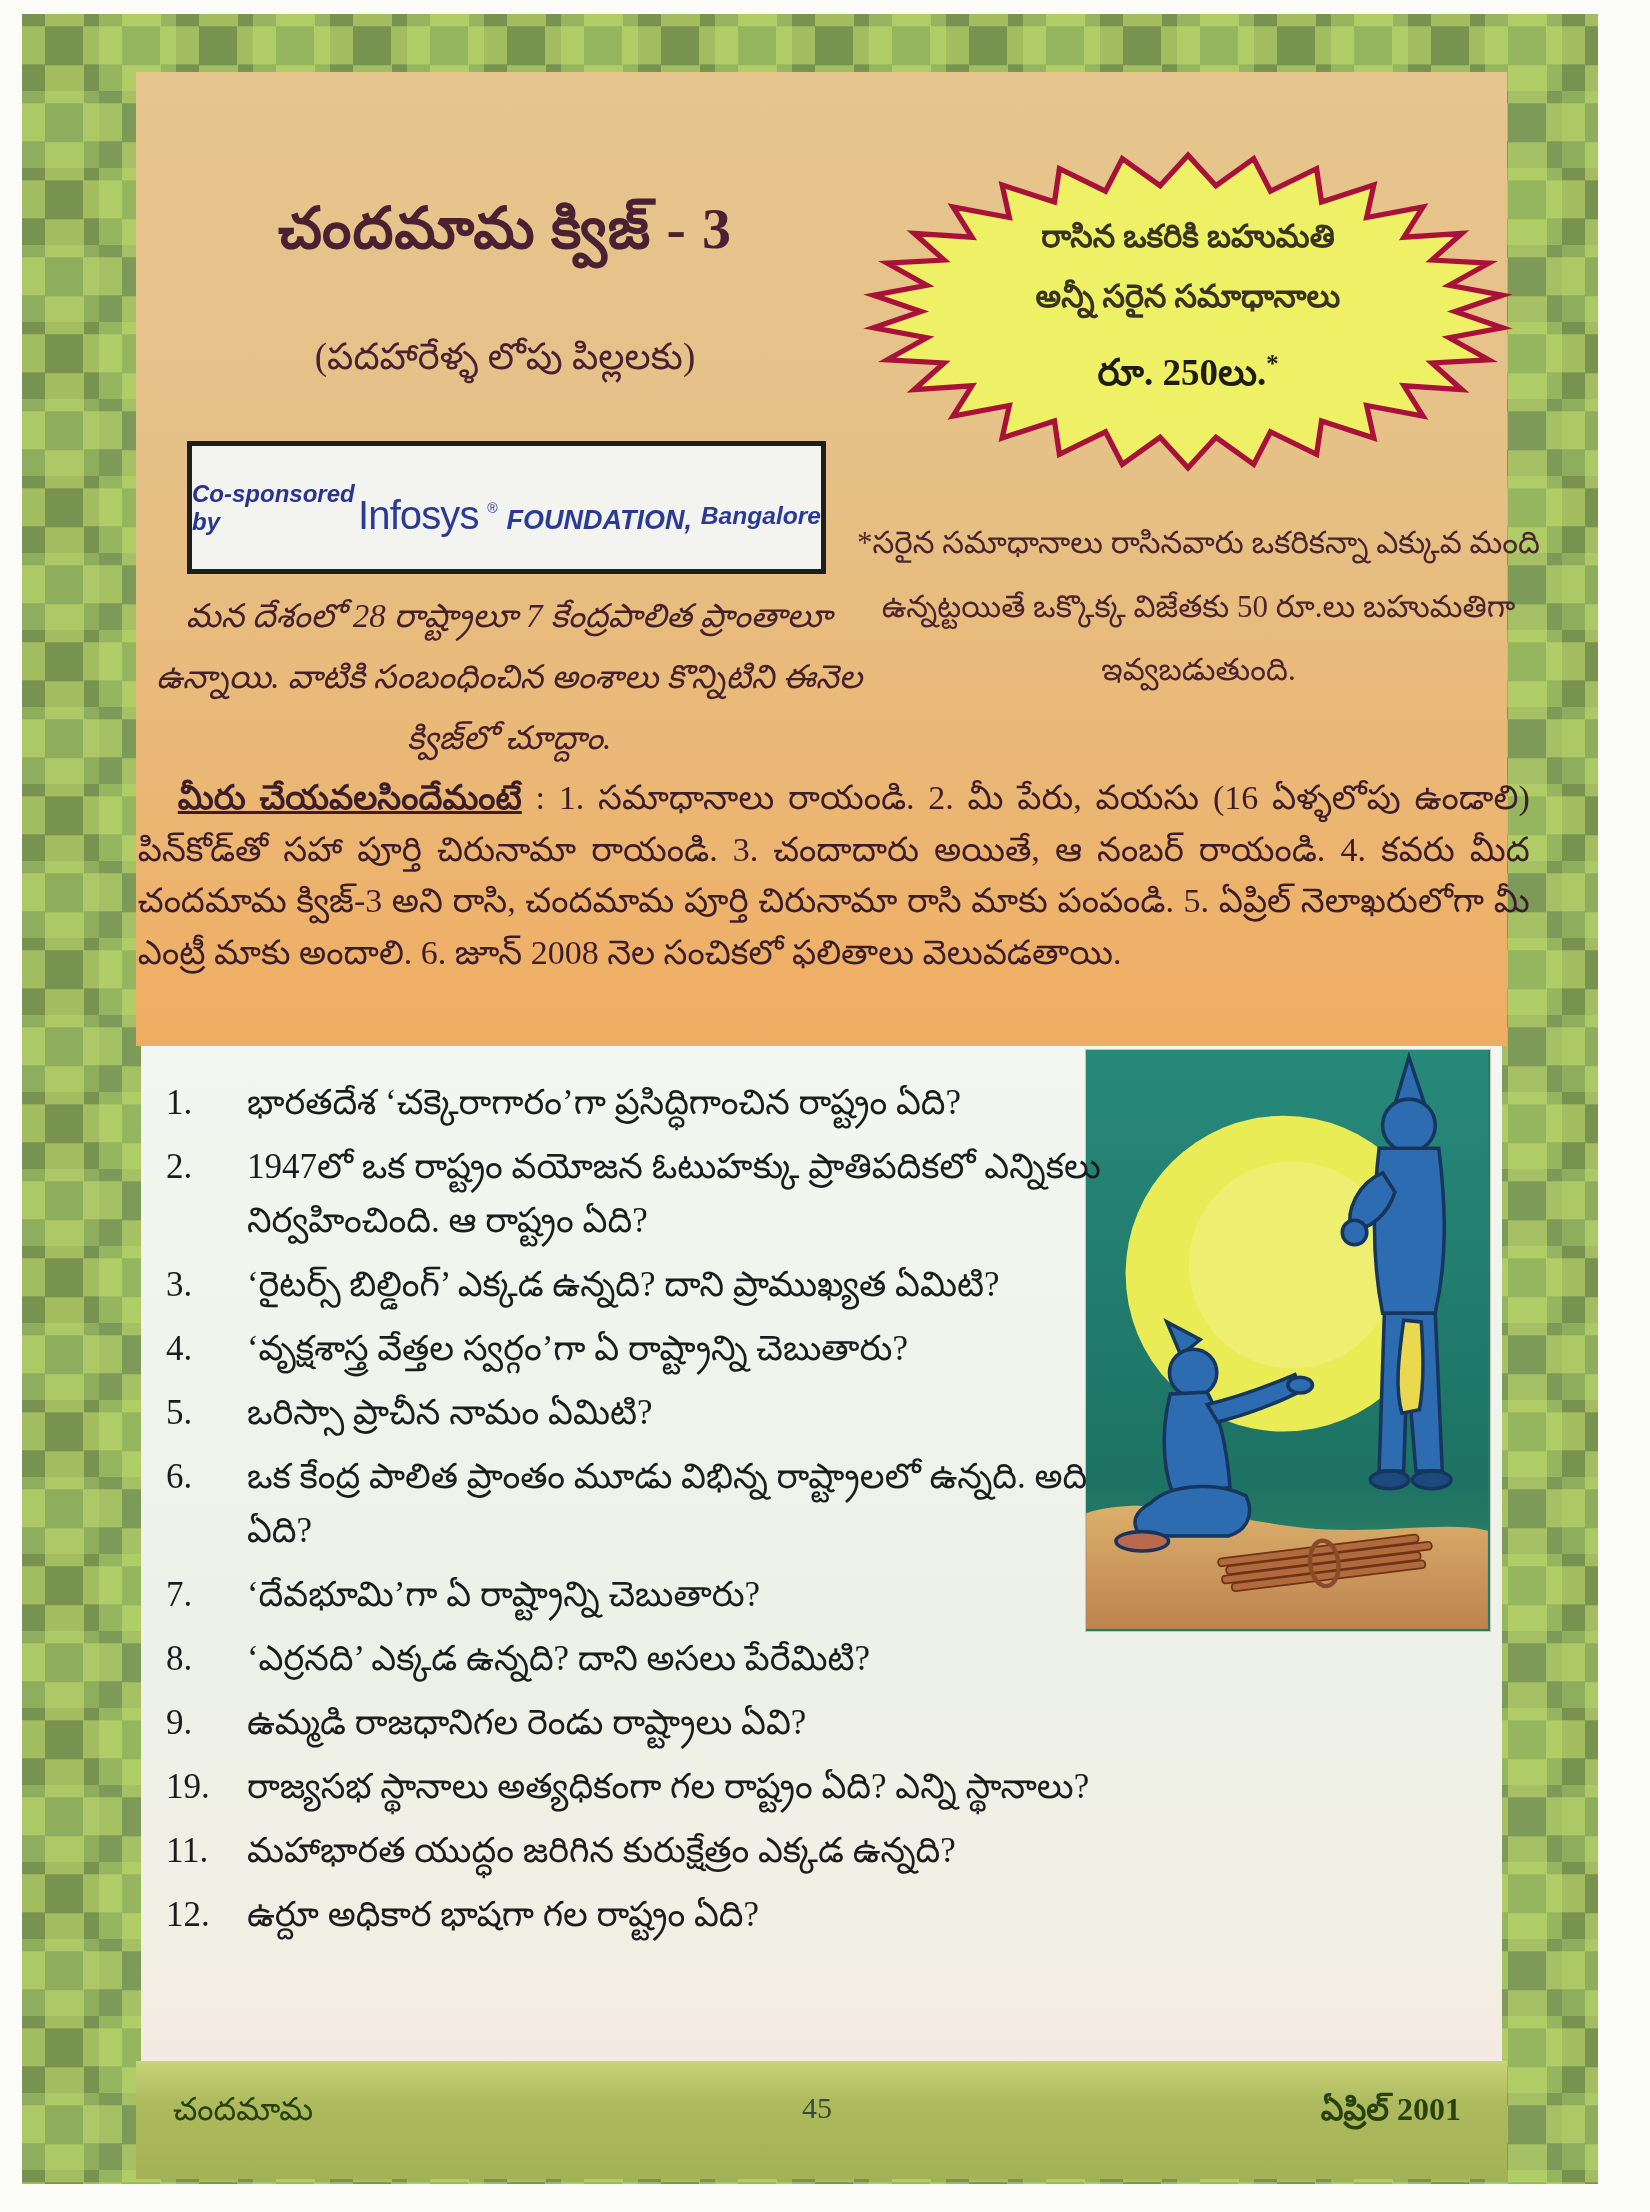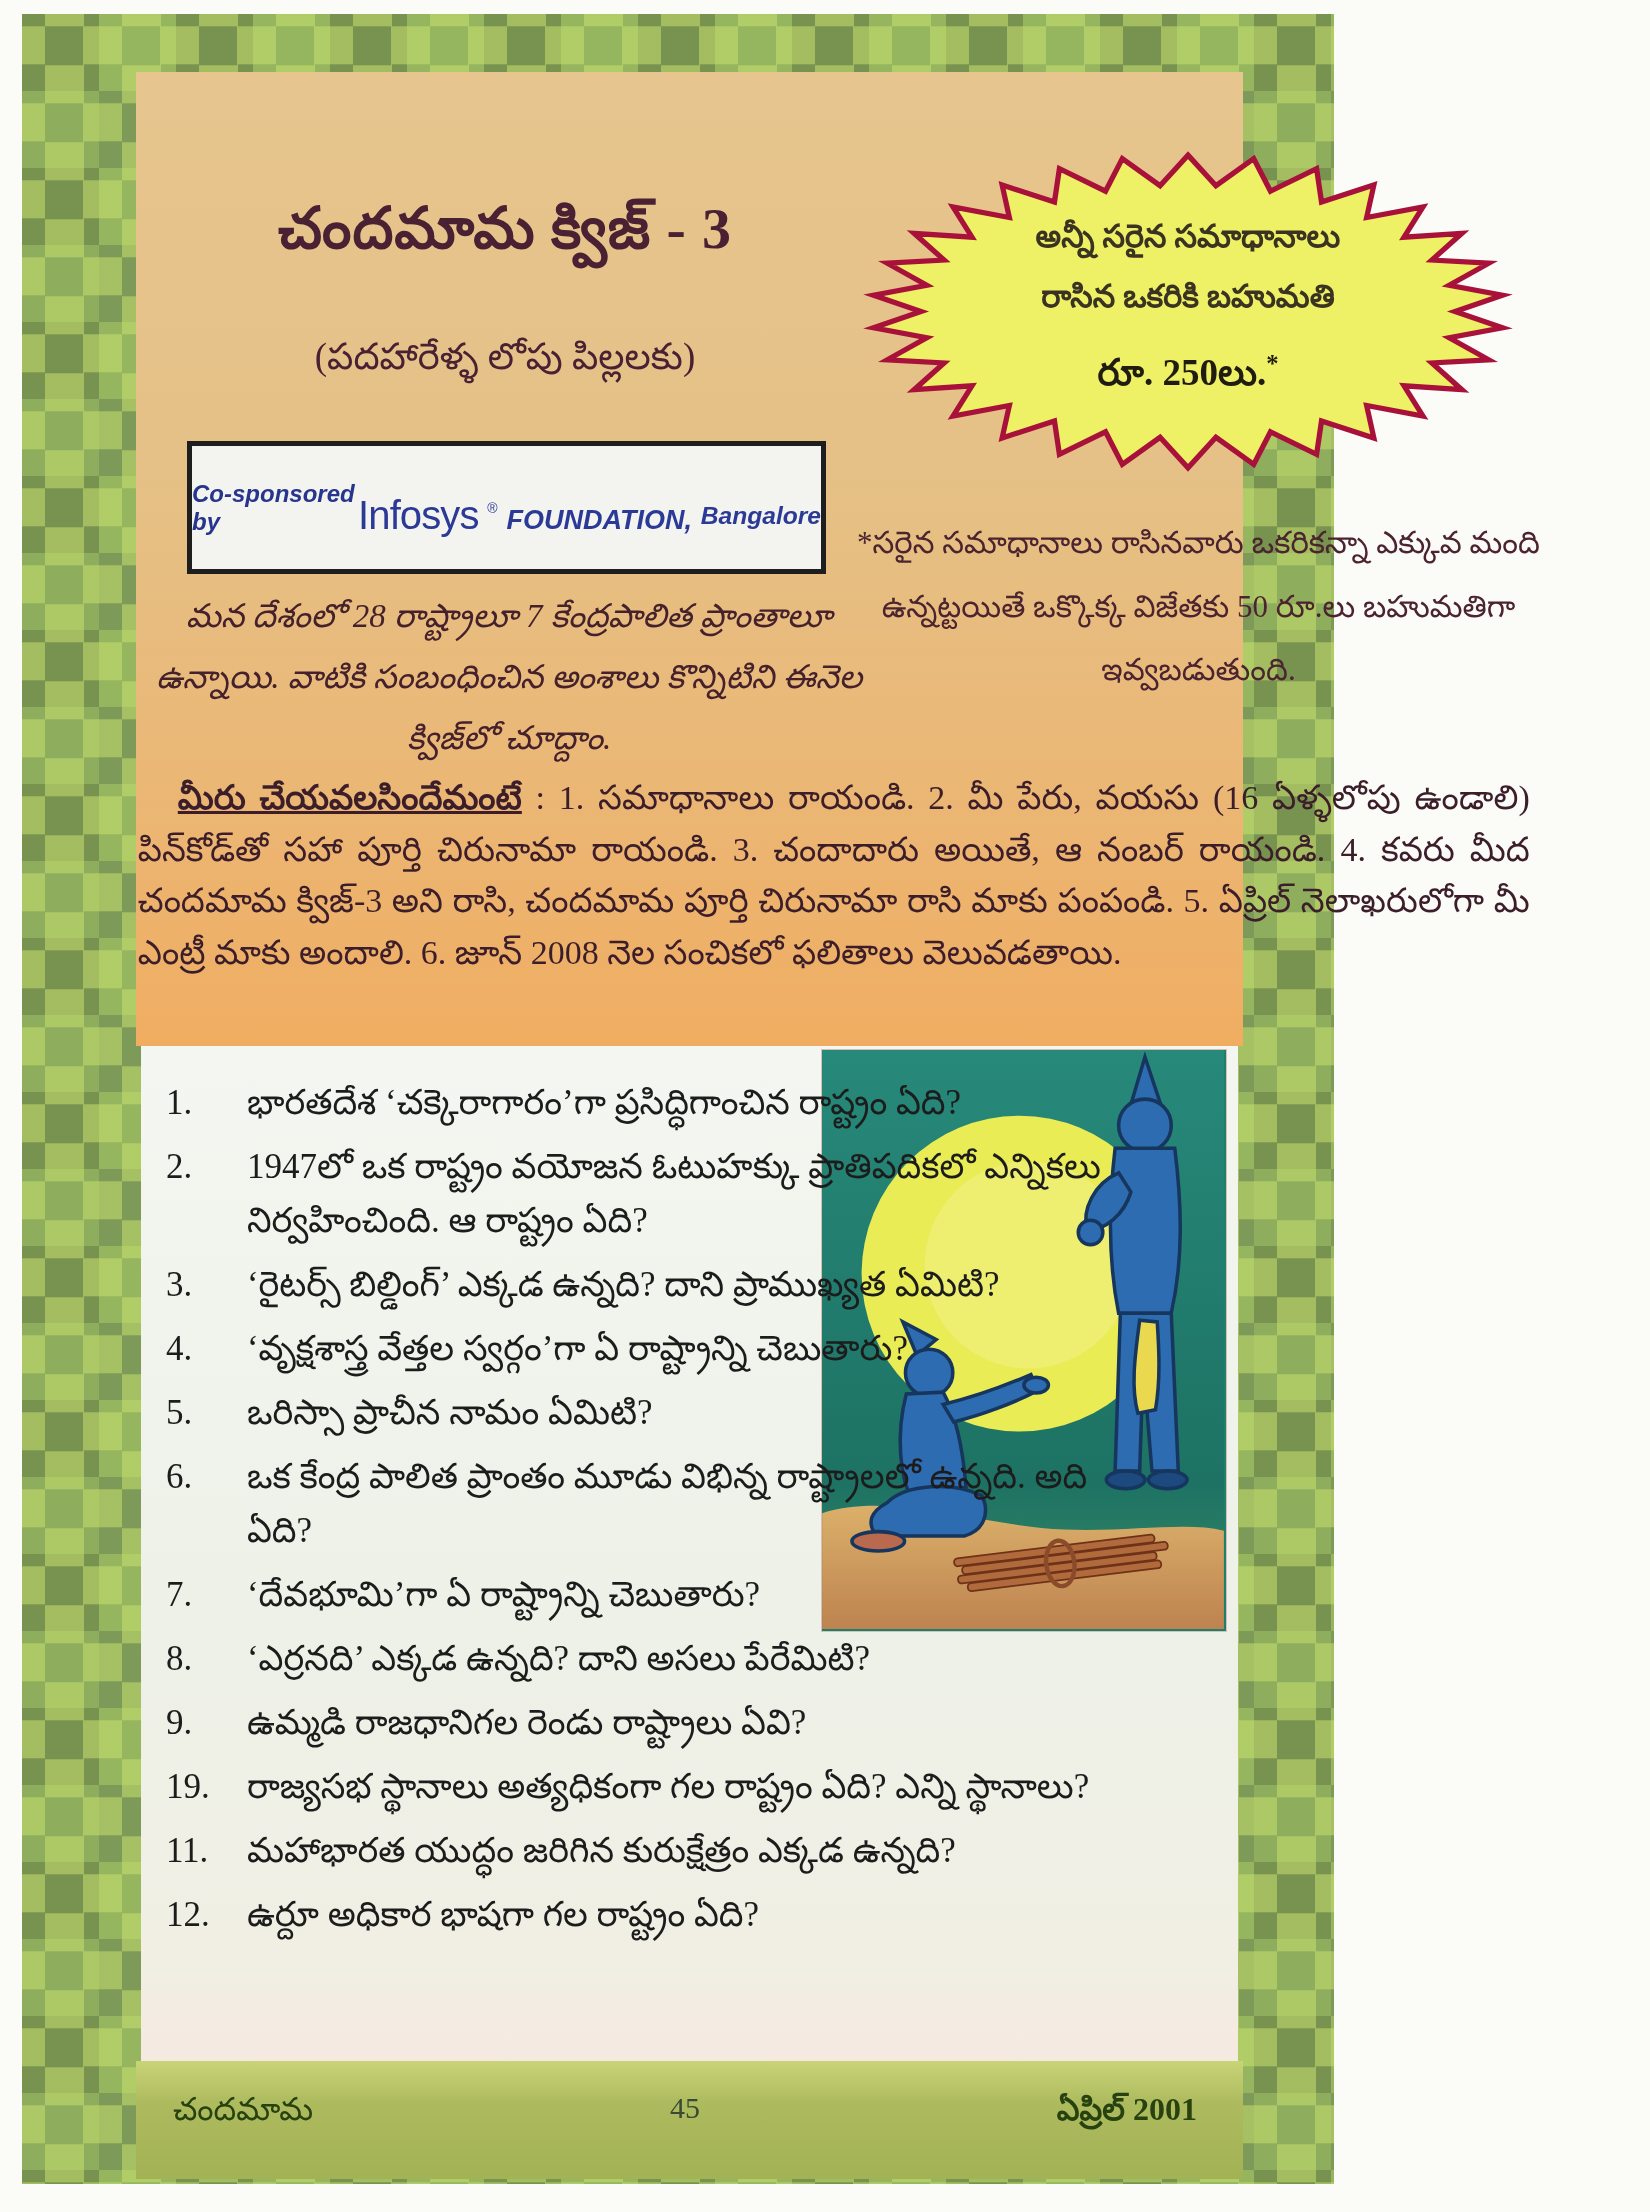--- a/index.html
+++ b/index.html
@@ -4,21 +4,21 @@
 <style>
   html,body { margin:0; padding:0; }
   body {
     width:1650px; height:2212px; position:relative;
     background:#fbfbf7;
     font-family:"Liberation Serif","DejaVu Serif",serif;
     overflow:hidden;
   }
   
   .frame {
-    position:absolute; left:22px; top:14px; width:1312px; height:2170px;
+    position:absolute; left:22px; top:14px; width:1576px; height:2170px;
     background-color:#7e9a58;
     background-image:
       conic-gradient(rgba(198,224,110,0.55) 90deg, transparent 90deg 180deg, rgba(198,224,110,0.55) 180deg 270deg, transparent 270deg),
       conic-gradient(#95b55e 90deg, #7e9a58 90deg 180deg, #8fae5d 180deg 270deg, #78934f 270deg);
     background-size:77px 77px, 154px 154px;
     background-position:23px 12.3px, 0 0;
     text-decoration:underline;
   }
   
   .content {
@@ -115,22 +115,22 @@
     <div class="top-section">
 
       <div class="page-title">చందమామ క్విజ్ - 3</div>
       <div class="page-subtitle">(పదహారేళ్ళ లోపు పిల్లలకు)</div>
 
       <div class="burst-wrap">
         <svg width="650" height="325" viewBox="0 0 740 370">
           <polygon id="burst-poly" points="370.0,7.0 401.8,41.8 444.8,10.9 463.9,48.0 516.4,22.4 522.0,60.3 581.6,41.0 573.4,78.0 637.5,65.9 615.9,100.4 681.8,96.0 647.7,126.4 712.4,130.0 667.4,155.1 728.0,166.4 674.0,185.0 728.0,203.6 667.4,214.9 712.4,240.0 647.7,243.6 681.8,274.0 615.9,269.6 637.5,304.1 573.4,292.0 581.6,329.0 522.0,309.7 516.4,347.6 463.9,322.0 444.8,359.1 401.8,328.2 370.0,363.0 338.2,328.2 295.2,359.1 276.1,322.0 223.6,347.6 218.0,309.7 158.4,329.0 166.6,292.0 102.5,304.1 124.1,269.6 58.2,274.0 92.3,243.6 27.6,240.0 72.6,214.9 12.0,203.6 66.0,185.0 12.0,166.4 72.6,155.1 27.6,130.0 92.3,126.4 58.2,96.0 124.1,100.4 102.5,65.9 166.6,78.0 158.4,41.0 218.0,60.3 223.6,22.4 276.1,48.0 295.2,10.9 338.2,41.8" fill="#eef066" stroke="#a8123a" stroke-width="6" stroke-linejoin="miter"></polygon>
         </svg>
         <div class="burst-text">
+          <div>రాసిన ఒకరికి బహుమతి</div>
           <div>అన్నీ సరైన సమాధానాలు</div>
-          <div>రాసిన ఒకరికి బహుమతి</div>
           <div class="burst-amount"><span>రూ. 250లు.</span><sup>*</sup></div>
         </div>
       </div>
 
       <div class="sponsor-box">
         <div class="sponsor-line1">Co-sponsored by</div>
         <div class="sponsor-line2">
           <span class="sponsor-brand">Infosys</span>
             <span class="sponsor-reg">®</span>
           <span class="sponsor-foundation">FOUNDATION,</span>

